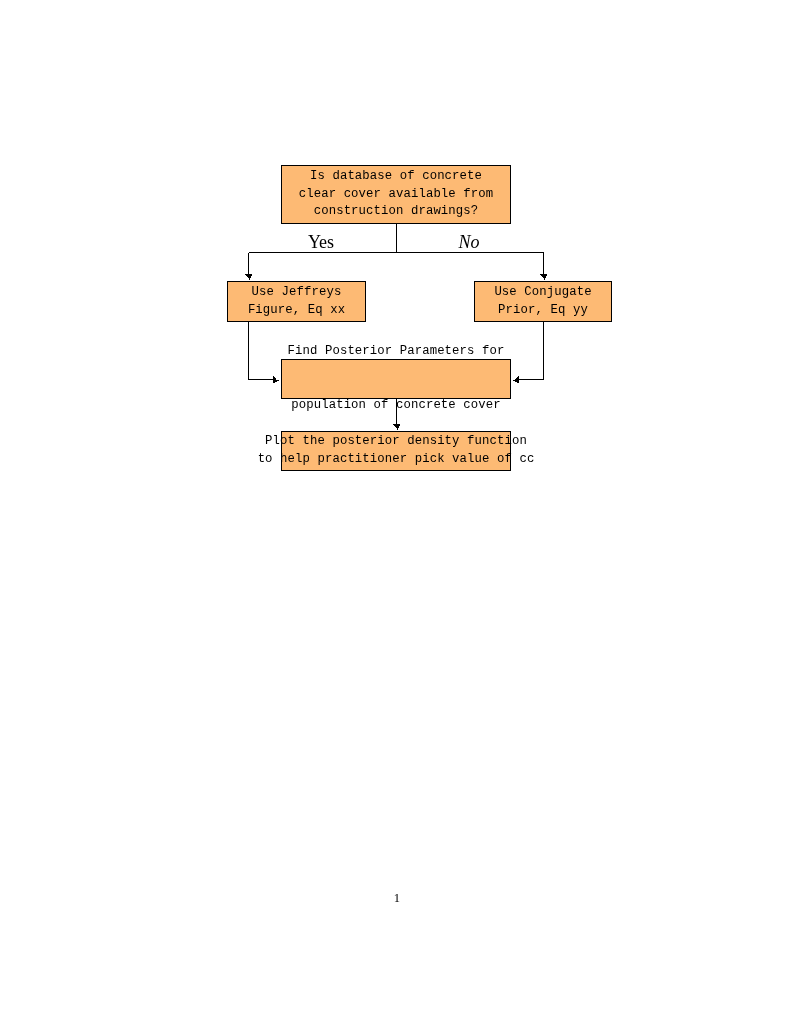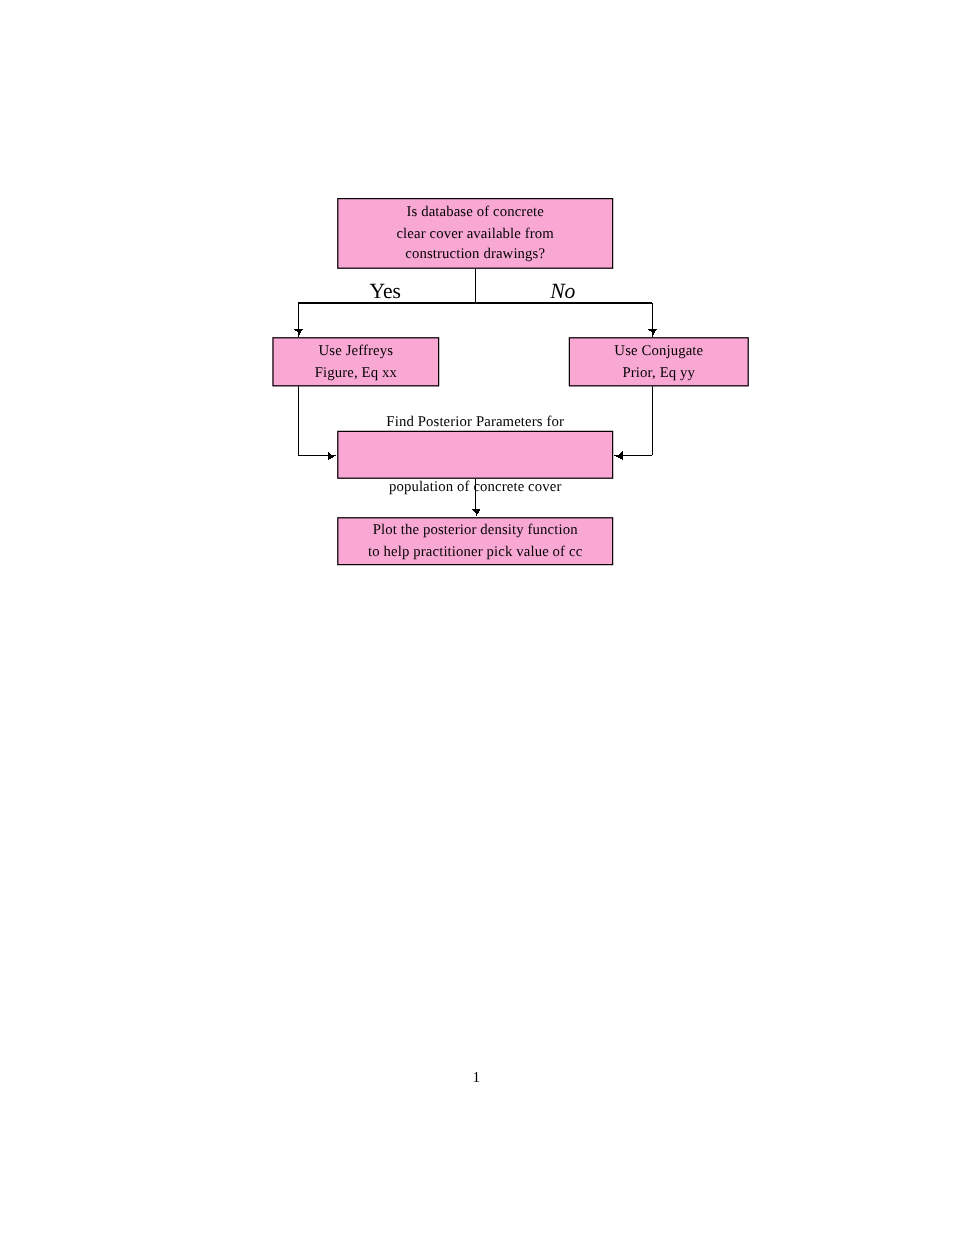--- a/index.html
+++ b/index.html
@@ -35,50 +35,51 @@
     position: absolute;
     left: 0; top: 0;
     width: 794px;
     height: 490px;
   }
 
   .node {
     position: absolute;
     box-sizing: border-box;
     border: 1px solid #000000;
-    background: #f9a8d4;
+    background: #fdba74;
     display: flex;
     flex-direction: column;
     align-items: center;
     justify-content: center;
     font-size: 12.3px;
     line-height: 17.6px;
     text-align: center;
     letter-spacing: 0.1px;
     white-space: nowrap;
+    font-family: Liberation Mono, monospace;
   }
   .node .ln { display: block; }
 
   #node-question {
     left: 281px;
     top: 165px;
     width: 230px;
     height: 59px;
   }
   #node-jeffreys {
     left: 179px;
     top: 281px;
     width: 139px;
     height: 41px;
     margin-left: 48px;
   }
   #node-conjugate {
     left: 474px;
     top: 281px;
-    width: 150px;
+    width: 138px;
     height: 41px;
   }
   #node-posterior {
     left: 281px;
     top: 359px;
     width: 230px;
     height: 40px;
     gap: 36px;
   }
   #node-plot {

